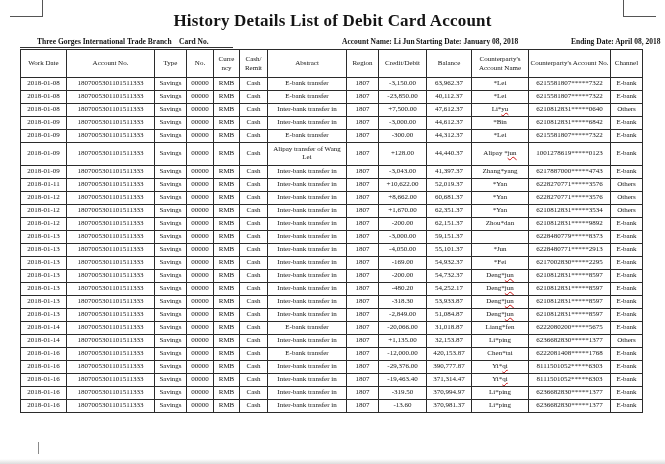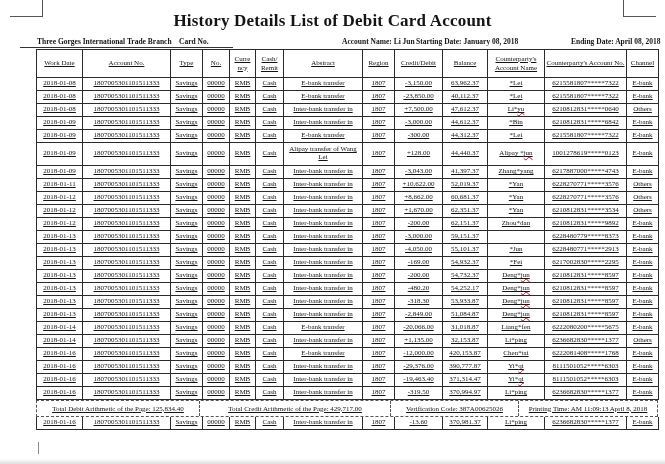--- a/index.html
+++ b/index.html
@@ -16,21 +16,21 @@
     font-size:17px;font-weight:bold;letter-spacing:.2px;
   }
   .info{position:absolute;top:37px;left:0;width:665px;height:11px;font-size:7.5px;font-weight:bold;}
   .info span{position:absolute;white-space:nowrap;}
   .info .branch{left:37px;}
   .info .cardno{left:179px;}
   .info .acct{left:329px;margin-left:13px;}
   .info .start{left:416px;}
   .info .end{left:571px;font-family:Liberation Serif, serif;}
   .rule{position:absolute;top:47px;left:20px;width:213px;border-bottom:1px solid #333;}
-  .twrap{position:absolute;top:49px;left:36px;width:622px;text-decoration:underline;}
+  .twrap{position:absolute;top:49px;left:20px;width:622px;}
   table.grid{border-collapse:collapse;table-layout:fixed;width:622px;}
   table.grid th,table.grid td{
     border:1px solid #2b2b2b;text-align:center;vertical-align:middle;
     padding:0 1px;overflow:hidden;
   }
   table.grid th{height:27px;font-weight:normal;font-size:7px;line-height:1.25;}
   table.grid td{height:12px;font-size:7px;line-height:1.1;white-space:nowrap;}
   table.grid td.abs{white-space:normal;}
   table.grid tr.tall td{height:22px;}
   .sq{text-decoration-line:underline;text-decoration-style:wavy;text-decoration-color:#cc1111;text-decoration-thickness:1px;text-underline-offset:1px;}
@@ -456,26 +456,20 @@
           <td>1807</td>
           <td>-319.50</td>
           <td>370,994.97</td>
           <td>Li*ping</td>
           <td>6236682830*****1377</td>
           <td>E-bank</td>
         </tr>
       </tbody>
   </table>
 
-  <div class="totals">
-    <div class="tcell t1">Total Debit Arithmetic of the Page: 125,834.40</div>
-    <div class="tcell t2">Total Credit Arithmetic of the Page: 429,717.00</div>
-    <div class="tcell t3">Verification Code: 387A00625026</div>
-    <div class="tcell t4">Printing Time: AM 11:09:13 April 8, 2018</div>
-  </div>
 
   <table class="grid footer">
     <colgroup id="cols-footer">
         <col style="width: 46px;">
         <col style="width: 88px;">
         <col style="width: 32px;">
         <col style="width: 27px;">
         <col style="width: 26px;">
         <col style="width: 28px;">
         <col style="width: 79px;">

